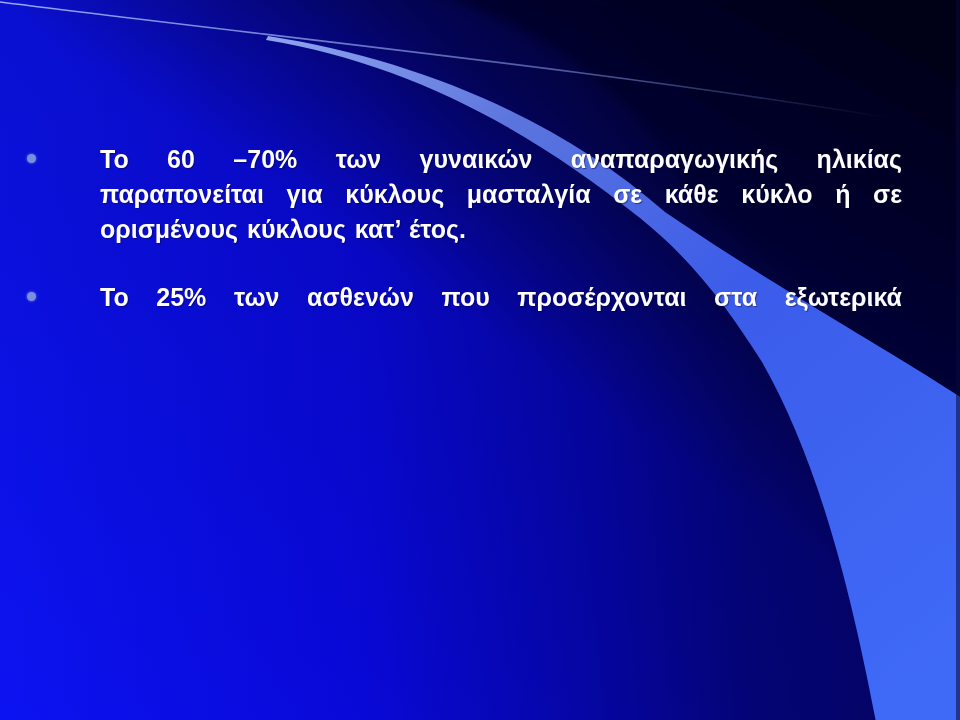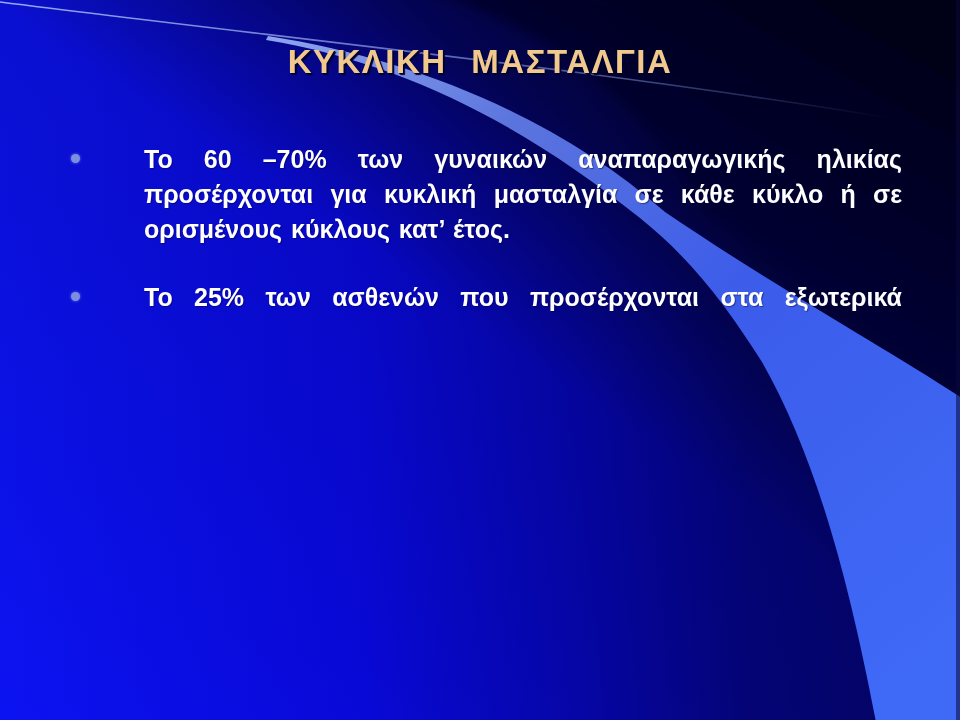--- a/index.html
+++ b/index.html
@@ -14,21 +14,21 @@
   .content{position:absolute;inset:0;z-index:2;}
   .title{
     position:absolute;top:42px;left:0;right:0;
     text-align:center;
     font-size:33px;line-height:40px;font-weight:bold;
     letter-spacing:1.5px;word-spacing:14px;
     color:#f1c98c;
     text-shadow:1px 1px 0 #000030,2px 2px 1px #000030;
   }
   .bullets{position:absolute;top:142px;left:0;right:0;}
-  .bullet{position:relative;padding-left:100px;padding-right:58px;margin-bottom:33px;margin-left:44px;}
+  .bullet{position:relative;padding-left:100px;padding-right:58px;margin-bottom:33px;}
   .bullet .dot{
     position:absolute;left:27px;top:12px;
     width:9px;height:9px;border-radius:50%;
     background:#7c8ede;
     box-shadow:0 0 3px rgba(170,190,255,.6);
   }
   .bullet .line{
     color:#ffffff;
     font-size:25px;line-height:35px;font-weight:bold;
     text-shadow:1px 1px 1px rgba(0,0,60,.45);
@@ -90,27 +90,26 @@
              C 780,290 880,345 962,398
              L 962,722 L 876,722
              C 846,565 812,450 762,362
              C 726,305 690,258 640,218
              C 520,122 400,62 266,40 Z" fill="url(#swooshGrad)"></path>
 
     <rect x="956" y="0" width="4" height="720" fill="#0a0a3c" opacity="0.55"></rect>
   </svg>
 
   <div class="content">
-    <div class="title">ΚΥΚΛΙΚΗ ΜΑΣΤΑΛΓΙΑ</div>
     <div class="bullets">
         <div class="bullet">
           <span class="dot"></span>
           <div>
             <div class="line">Το 60 –70% των γυναικών αναπαραγωγικής ηλικίας</div>
-            <div class="line">προσέρχονται για κυκλική μασταλγία σε κάθε κύκλο ή σε</div>
+            <div class="line">παραπονείται για κύκλους μασταλγία σε κάθε κύκλο ή σε</div>
             <div class="line last">ορισμένους κύκλους κατ’ έτος.</div>
           </div>
         </div>
         <div class="bullet">
           <span class="dot"></span>
           <div>
             <div class="line">Το 25% των ασθενών που προσέρχονται στα εξωτερικά</div>
           </div>
         </div>
       </div>

